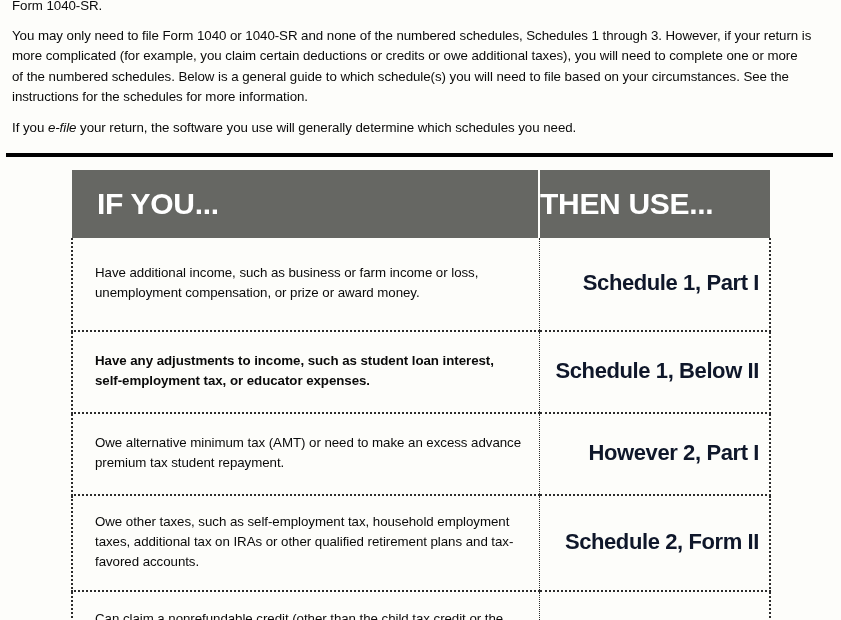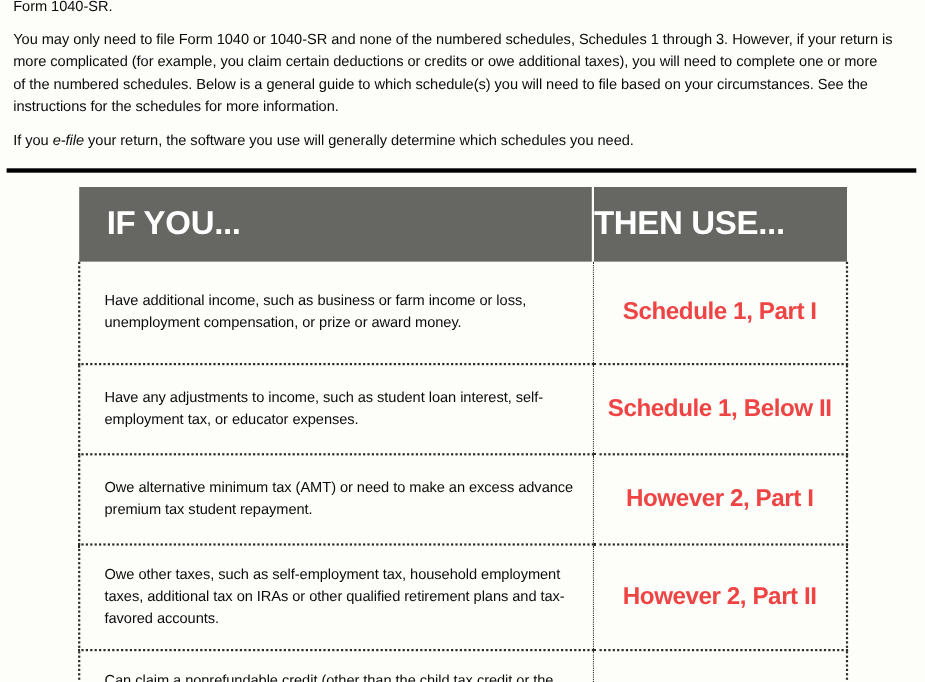--- a/index.html
+++ b/index.html
@@ -100,27 +100,27 @@
     font-size: 13.3px;
     line-height: 20px;
     color: #0a0a0a;
     letter-spacing: -0.05px;
     border-right: 1px dotted #2b2b2b;
   }
   .guide-table tbody tr td.sched {
     padding: 6px 10px 8px 10px;
     font-size: 22px;
     font-weight: bold;
-    text-align: center;
-    color: #ef4444;
+    text-align: right;
+    color: #0f172a;
     letter-spacing: -0.4px;
     border-left: 1px dotted #2b2b2b;
   }
   .guide-table tbody tr.r1 td { height: 72px; }
-  .guide-table tbody tr.r2 td { height: 60px; }
+  .guide-table tbody tr.r2 td { height: 60px; font-weight: bold; }
   .guide-table tbody tr.r3 td { height: 60px; }
   .guide-table tbody tr.r4 td { height: 74px; }
   .guide-table tbody tr.r5 td { height: 76px; }
 </style>
 </head>
 <body>
 
 <div class="page">
 
   <div class="intro">
@@ -150,21 +150,21 @@
       <tr class="r2">
         <td class="cond">Have any adjustments to income, such as student loan interest, self-employment tax, or educator expenses.</td>
         <td class="sched">Schedule 1, Below II</td>
       </tr>
       <tr class="r3">
         <td class="cond">Owe alternative minimum tax (AMT) or need to make an excess advance premium tax student repayment.</td>
         <td class="sched">However 2, Part I</td>
       </tr>
       <tr class="r4">
         <td class="cond">Owe other taxes, such as self-employment tax, household employment taxes, additional tax on IRAs or other qualified retirement plans and tax-favored accounts.</td>
-        <td class="sched">However 2, Part II</td>
+        <td class="sched">Schedule 2, Form II</td>
       </tr>
       <tr class="r5">
         <td class="cond">Can claim a nonrefundable credit (other than the child tax credit or the credit for other dependents), such as the foreign tax credit, education credits, or general business credit.</td>
         <td class="sched">Schedule 3, Part I</td>
       </tr>
 
     </tbody>
   </table>
 
 </div>

